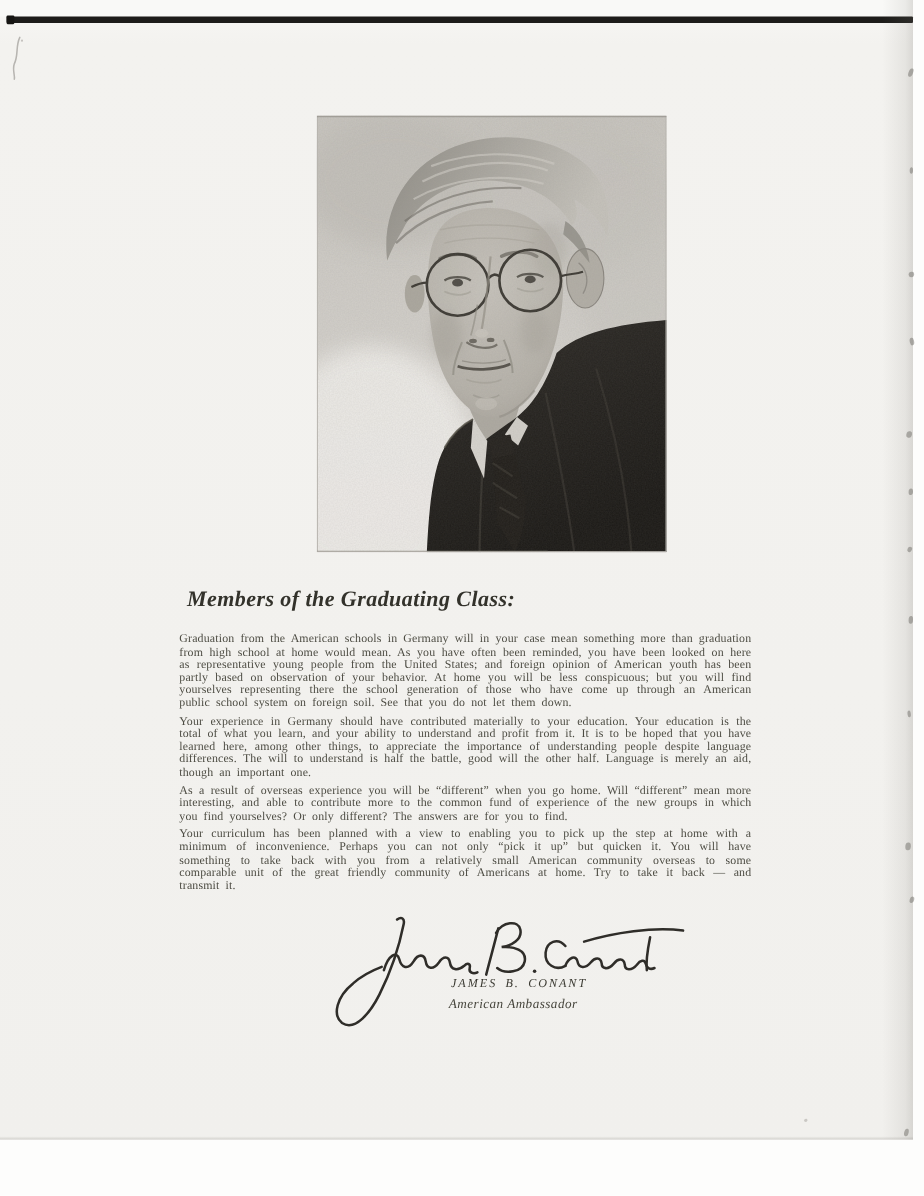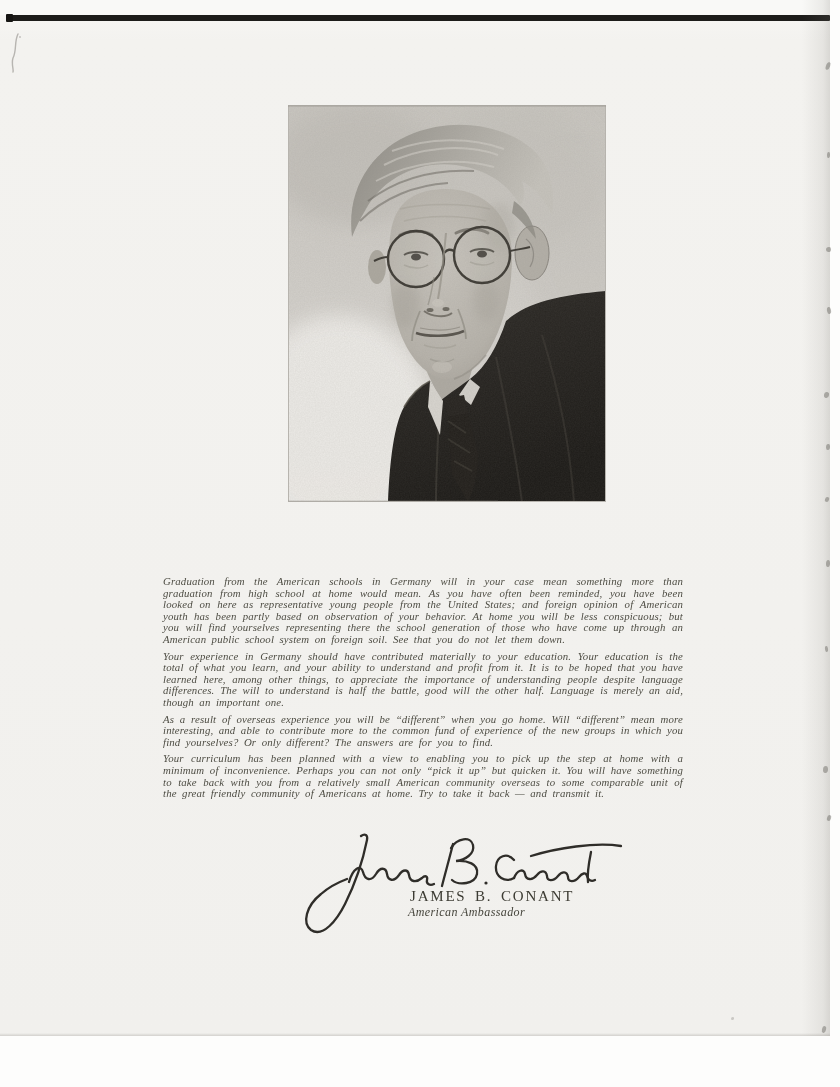--- a/index.html
+++ b/index.html
@@ -40,30 +40,30 @@
   }
   .photo svg { display:block; width:100%; height:100%; }
   
   .heading {
     position:absolute; left:170px; top:534px; width:540px;
     font-style:italic; font-weight:bold; font-size:20px; letter-spacing:0.4px;
     color:#33322b;
   }
   .letter-body {
     position:absolute; left:163px; top:576px; width:520px;
-    font-style:italic; font-size:10.8px; line-height:11.6px;
+    font-size:10.8px; line-height:11.6px;
     color:#4d4c43; text-align:justify;
     word-spacing:2.6px; letter-spacing:0.15px;
   }
   .letter-body p { margin:0 0 5px 0; }
   
   .signature-script { position:absolute; left:295px; top:826px; }
   .sig-name {
     position:absolute; left:410px; top:888px;
-    font-size:15px; letter-spacing:1.8px; word-spacing:3px;
+    font-style:italic; font-size:11px; letter-spacing:1.8px; word-spacing:3px;
     color:#3c3b33;
   }
   .sig-title {
     position:absolute; left:408px; top:905px;
     font-style:italic; font-size:12px; letter-spacing:0.4px;
     color:#45443b;
   }
   
   .speck {
     position:absolute; background:#6f6d68; opacity:0.5;
@@ -184,20 +184,21 @@
         <ellipse cx="154" cy="262" rx="10" ry="6" fill="#c9c6be" opacity="0.5"></ellipse>
         <path d="M 198,250 C 190,260 178,270 166,274" fill="none" stroke="#8e8a81" stroke-width="2" opacity="0.5"></path>
 
         <rect x="0" y="0" width="318" height="397" filter="url(#grain)" opacity="0.28"></rect>
         <rect x="0.5" y="0.5" width="317" height="396" fill="none" stroke="#b7b4ae" stroke-width="1"></rect>
         <line x1="0" y1="1" x2="318" y2="1" stroke="#8f8c86" stroke-width="1" opacity="0.6"></line>
         <line x1="0" y1="396" x2="210" y2="396" stroke="#8f8c86" stroke-width="1" opacity="0.4"></line>
       </svg>
     </div>
 
+    <h2 class="heading">Members of the Graduating Class:</h2>
 
     <div class="letter-body">
       <p>Graduation from the American schools in Germany will in your case mean something more than graduation from high school at home would mean. As you have often been reminded, you have been looked on here as representative young people from the United States; and foreign opinion of American youth has been partly based on observation of your behavior. At home you will be less conspicuous; but you will find yourselves representing there the school generation of those who have come up through an American public school system on foreign soil. See that you do not let them down.</p>
       <p>Your experience in Germany should have contributed materially to your education. Your education is the total of what you learn, and your ability to understand and profit from it. It is to be hoped that you have learned here, among other things, to appreciate the importance of understanding people despite language differences. The will to understand is half the battle, good will the other half. Language is merely an aid, though an important one.</p>
       <p>As a result of overseas experience you will be “different” when you go home. Will “different” mean more interesting, and able to contribute more to the common fund of experience of the new groups in which you find yourselves? Or only different? The answers are for you to find.</p>
       <p>Your curriculum has been planned with a view to enabling you to pick up the step at home with a minimum of inconvenience. Perhaps you can not only “pick it up” but quicken it. You will have something to take back with you from a relatively small American community overseas to some comparable unit of the great friendly community of Americans at home. Try to take it back — and transmit it.</p>
     </div>
 
     <svg class="signature-script" width="330" height="118" viewBox="0 0 330 118">
       <g fill="none" stroke="#2f2d29" stroke-width="2.3" stroke-linecap="round">

